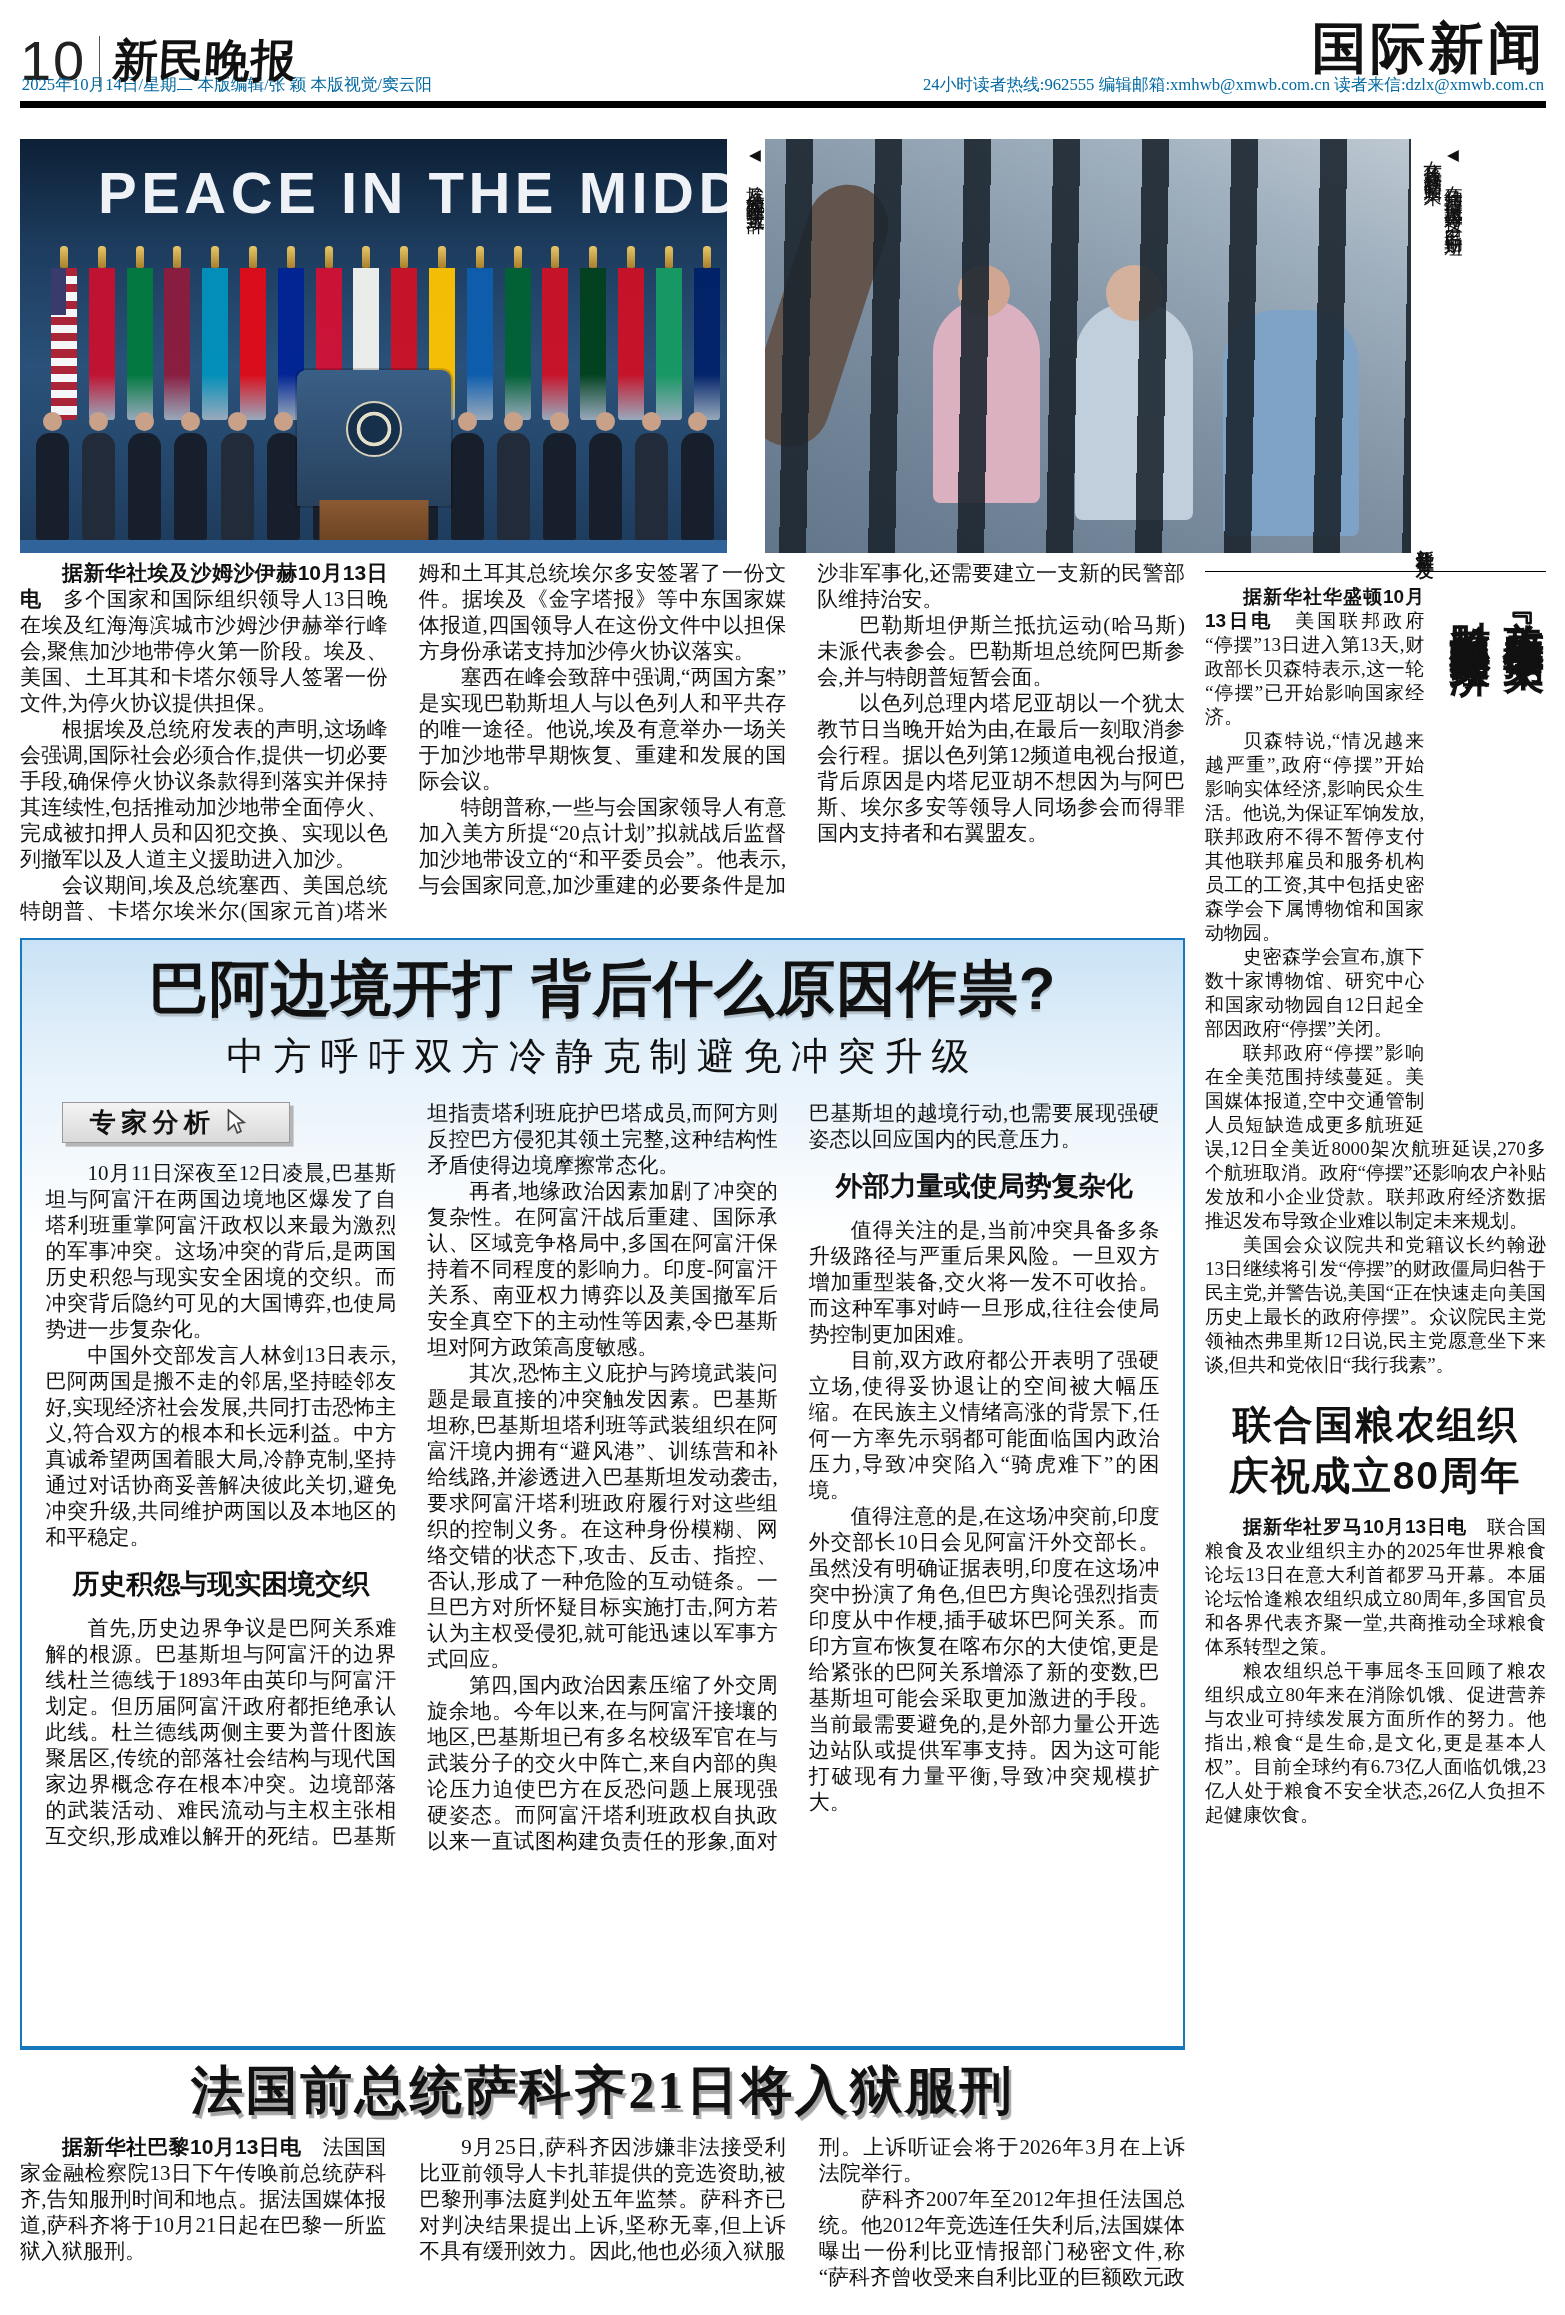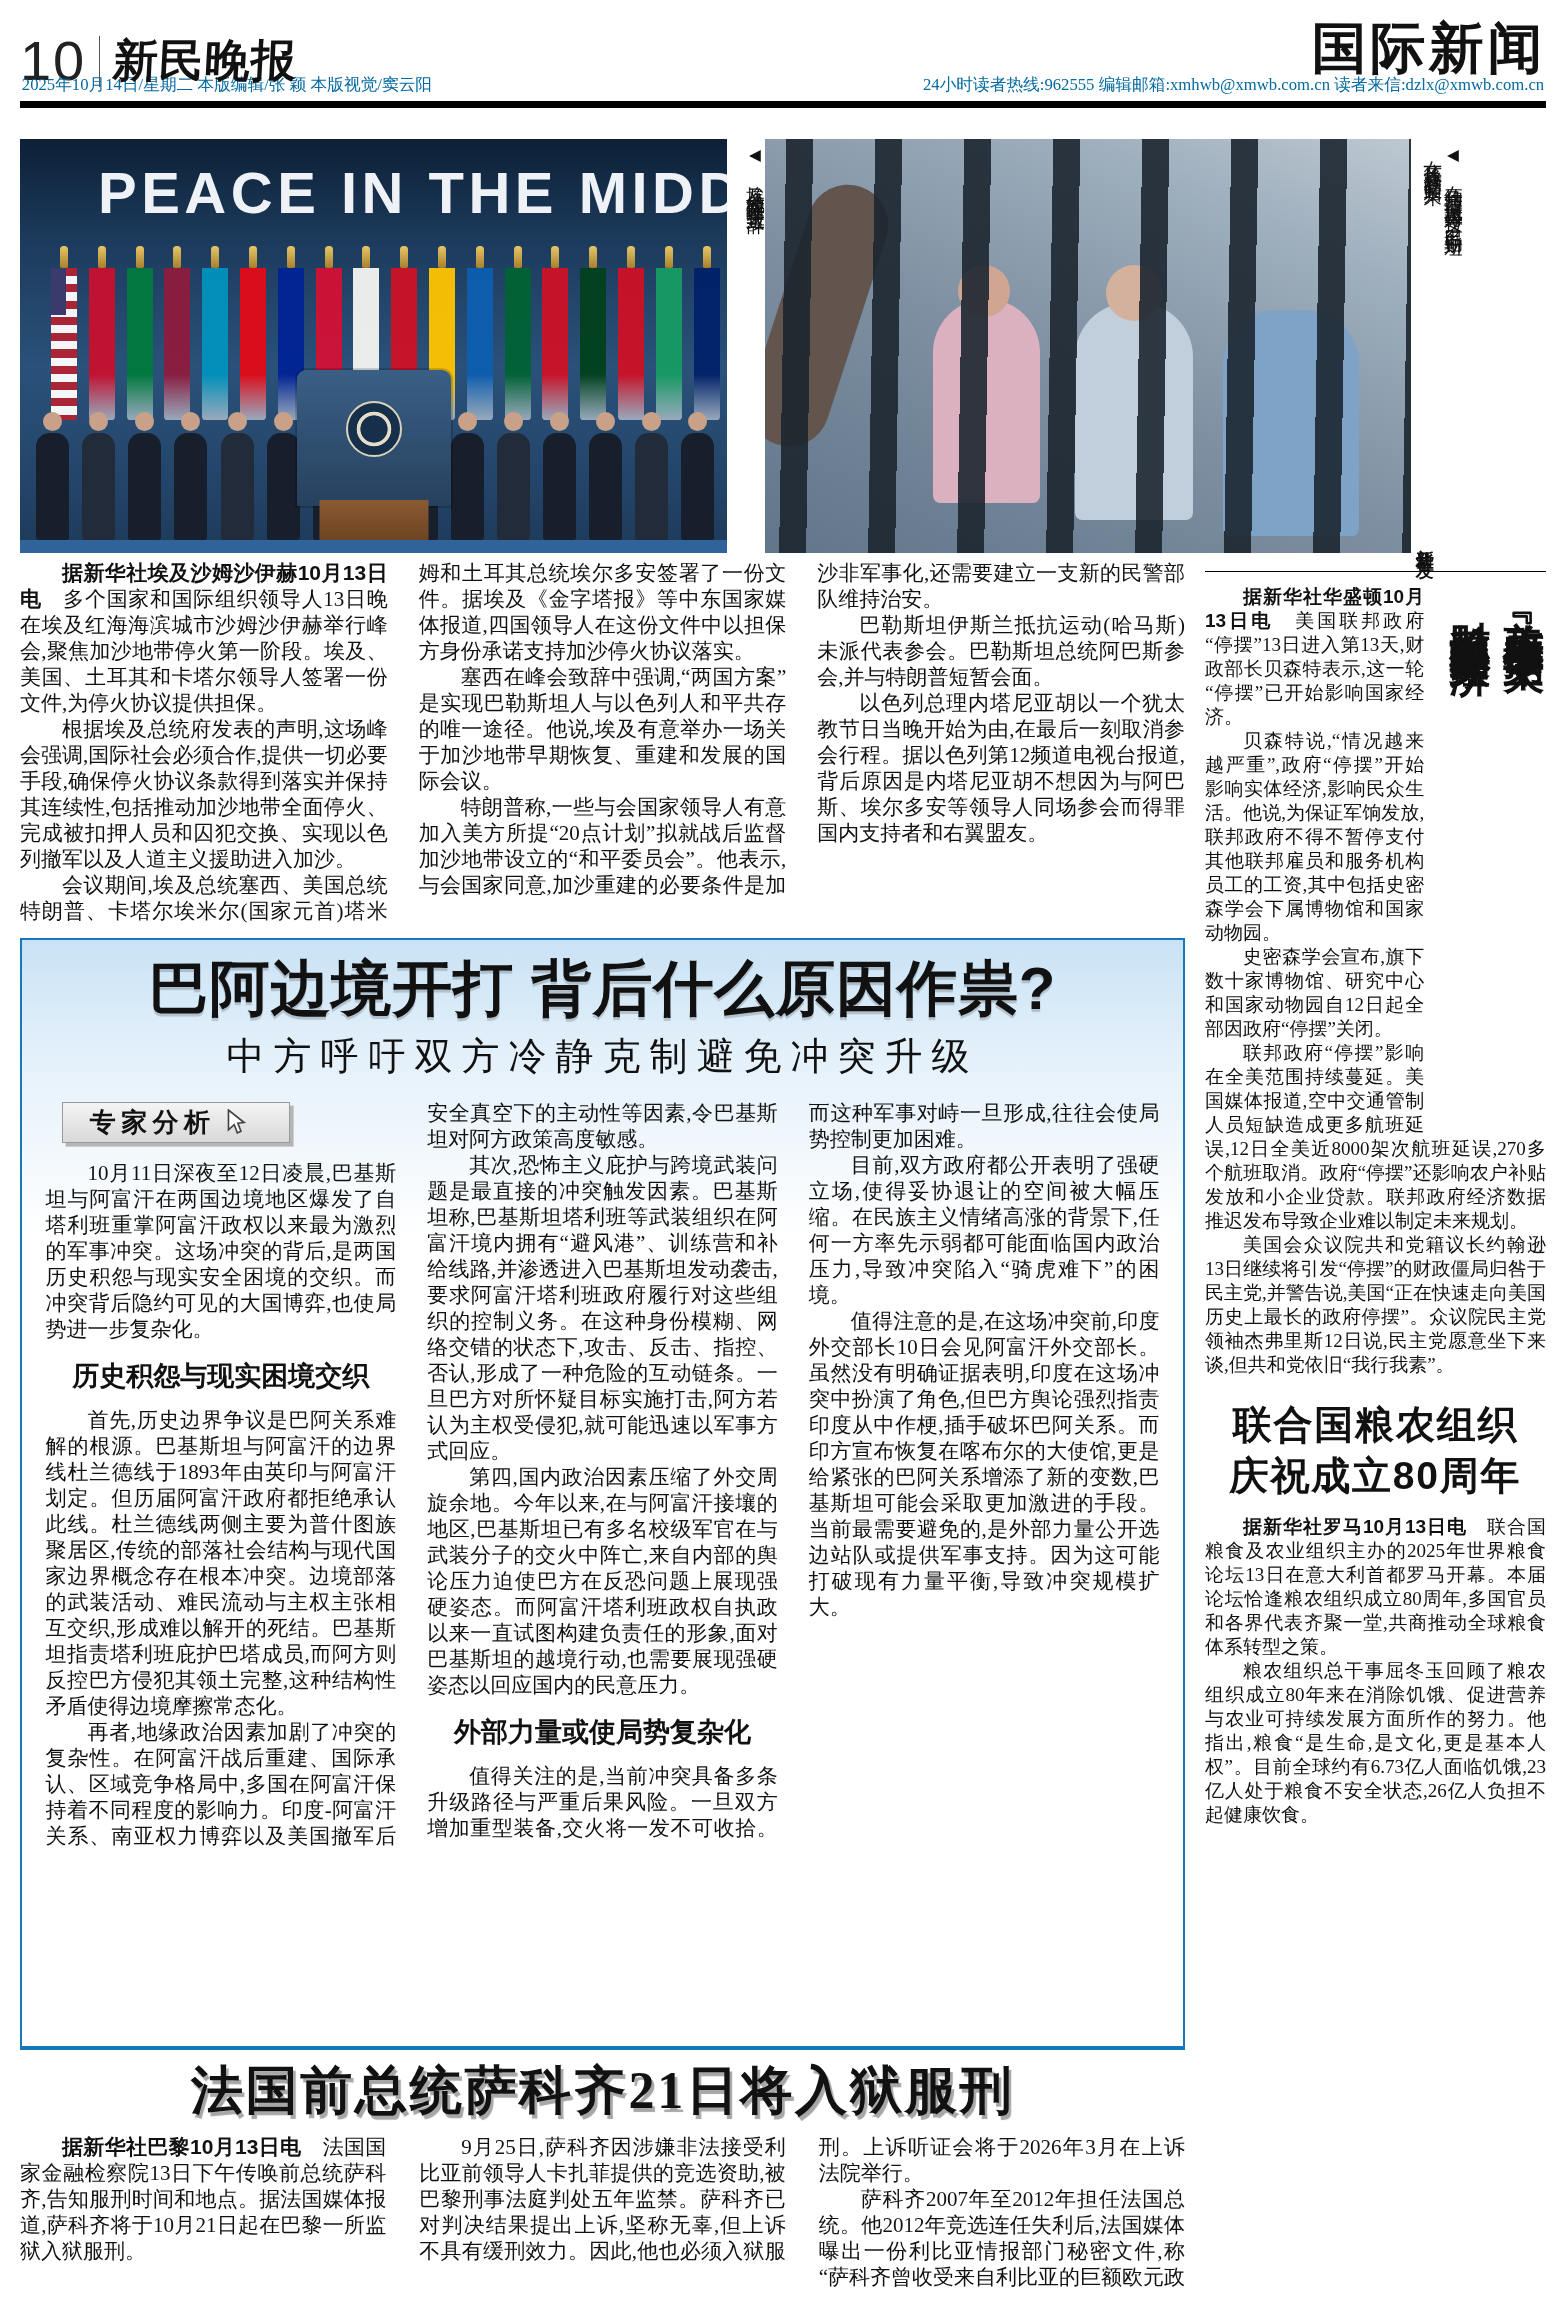--- a/index.html
+++ b/index.html
@@ -302,20 +302,21 @@
         <h3>巴阿边境开打 背后什么原因作祟?</h3>
         <div class="expert-sub">中方呼吁双方冷静克制避免冲突升级</div>
         <div class="expert-body">
             <div class="tag">
               <span class="tag-label">专家分析</span>
               <svg width="23.5" height="27" viewBox="0 0 22 26">
                 <path d="M4 1 L4 20 L9.5 15 L12.5 23 L16 21.4 L13 13.6 L19 13 Z" fill="#ffffff" stroke="#444" stroke-width="1.6"></path>
               </svg>
             </div>
             <p>10月11日深夜至12日凌晨,巴基斯坦与阿富汗在两国边境地区爆发了自塔利班重掌阿富汗政权以来最为激烈的军事冲突。这场冲突的背后,是两国历史积怨与现实安全困境的交织。而冲突背后隐约可见的大国博弈,也使局势进一步复杂化。</p>
+            <p>中国外交部发言人林剑13日表示,巴阿两国是搬不走的邻居,坚持睦邻友好,实现经济社会发展,共同打击恐怖主义,符合双方的根本和长远利益。中方真诚希望两国着眼大局,冷静克制,坚持通过对话协商妥善解决彼此关切,避免冲突升级,共同维护两国以及本地区的和平稳定。</p>
             <div class="flow-subhead">历史积怨与现实困境交织</div>
             <p>首先,历史边界争议是巴阿关系难解的根源。巴基斯坦与阿富汗的边界线杜兰德线于1893年由英印与阿富汗划定。但历届阿富汗政府都拒绝承认此线。杜兰德线两侧主要为普什图族聚居区,传统的部落社会结构与现代国家边界概念存在根本冲突。边境部落的武装活动、难民流动与主权主张相互交织,形成难以解开的死结。巴基斯坦指责塔利班庇护巴塔成员,而阿方则反控巴方侵犯其领土完整,这种结构性矛盾使得边境摩擦常态化。</p>
             <p>再者,地缘政治因素加剧了冲突的复杂性。在阿富汗战后重建、国际承认、区域竞争格局中,多国在阿富汗保持着不同程度的影响力。印度-阿富汗关系、南亚权力博弈以及美国撤军后安全真空下的主动性等因素,令巴基斯坦对阿方政策高度敏感。</p>
             <p>其次,恐怖主义庇护与跨境武装问题是最直接的冲突触发因素。巴基斯坦称,巴基斯坦塔利班等武装组织在阿富汗境内拥有“避风港”、训练营和补给线路,并渗透进入巴基斯坦发动袭击,要求阿富汗塔利班政府履行对这些组织的控制义务。在这种身份模糊、网络交错的状态下,攻击、反击、指控、否认,形成了一种危险的互动链条。一旦巴方对所怀疑目标实施打击,阿方若认为主权受侵犯,就可能迅速以军事方式回应。</p>
             <p>第四,国内政治因素压缩了外交周旋余地。今年以来,在与阿富汗接壤的地区,巴基斯坦已有多名校级军官在与武装分子的交火中阵亡,来自内部的舆论压力迫使巴方在反恐问题上展现强硬姿态。而阿富汗塔利班政权自执政以来一直试图构建负责任的形象,面对巴基斯坦的越境行动,也需要展现强硬姿态以回应国内的民意压力。</p>
             <div class="flow-subhead">外部力量或使局势复杂化</div>
             <p>值得关注的是,当前冲突具备多条升级路径与严重后果风险。一旦双方增加重型装备,交火将一发不可收拾。而这种军事对峙一旦形成,往往会使局势控制更加困难。</p>
             <p>目前,双方政府都公开表明了强硬立场,使得妥协退让的空间被大幅压缩。在民族主义情绪高涨的背景下,任何一方率先示弱都可能面临国内政治压力,导致冲突陷入“骑虎难下”的困境。</p>
             <p>值得注意的是,在这场冲突前,印度外交部长10日会见阿富汗外交部长。虽然没有明确证据表明,印度在这场冲突中扮演了角色,但巴方舆论强烈指责印度从中作梗,插手破坏巴阿关系。而印方宣布恢复在喀布尔的大使馆,更是给紧张的巴阿关系增添了新的变数,巴基斯坦可能会采取更加激进的手段。当前最需要避免的,是外部力量公开选边站队或提供军事支持。因为这可能打破现有力量平衡,导致冲突规模扩大。</p>
           </div>

